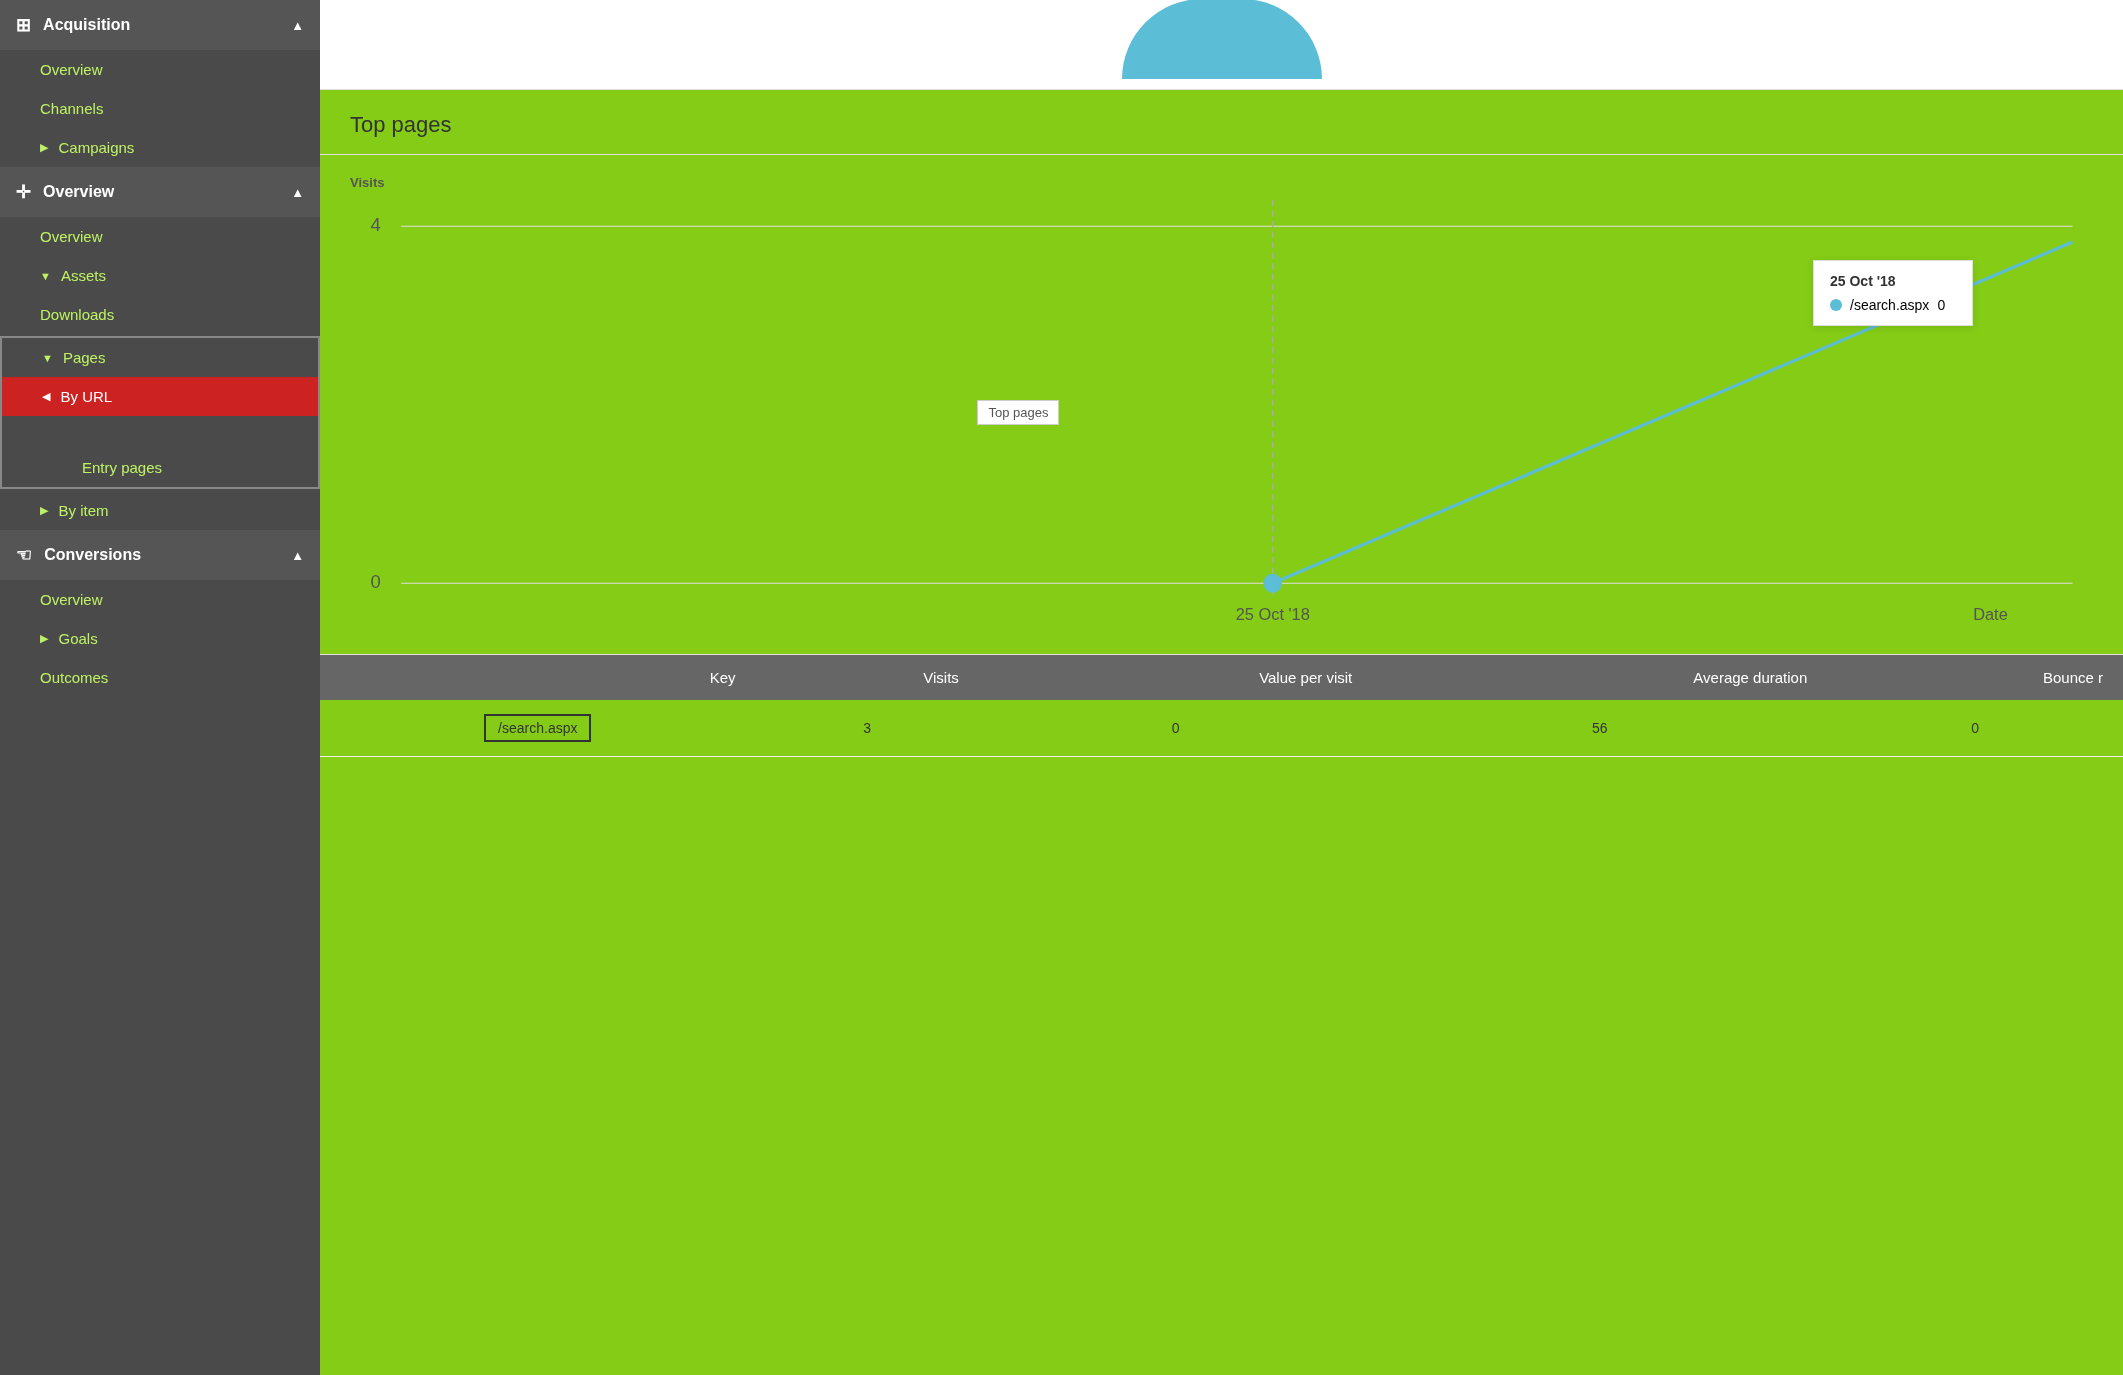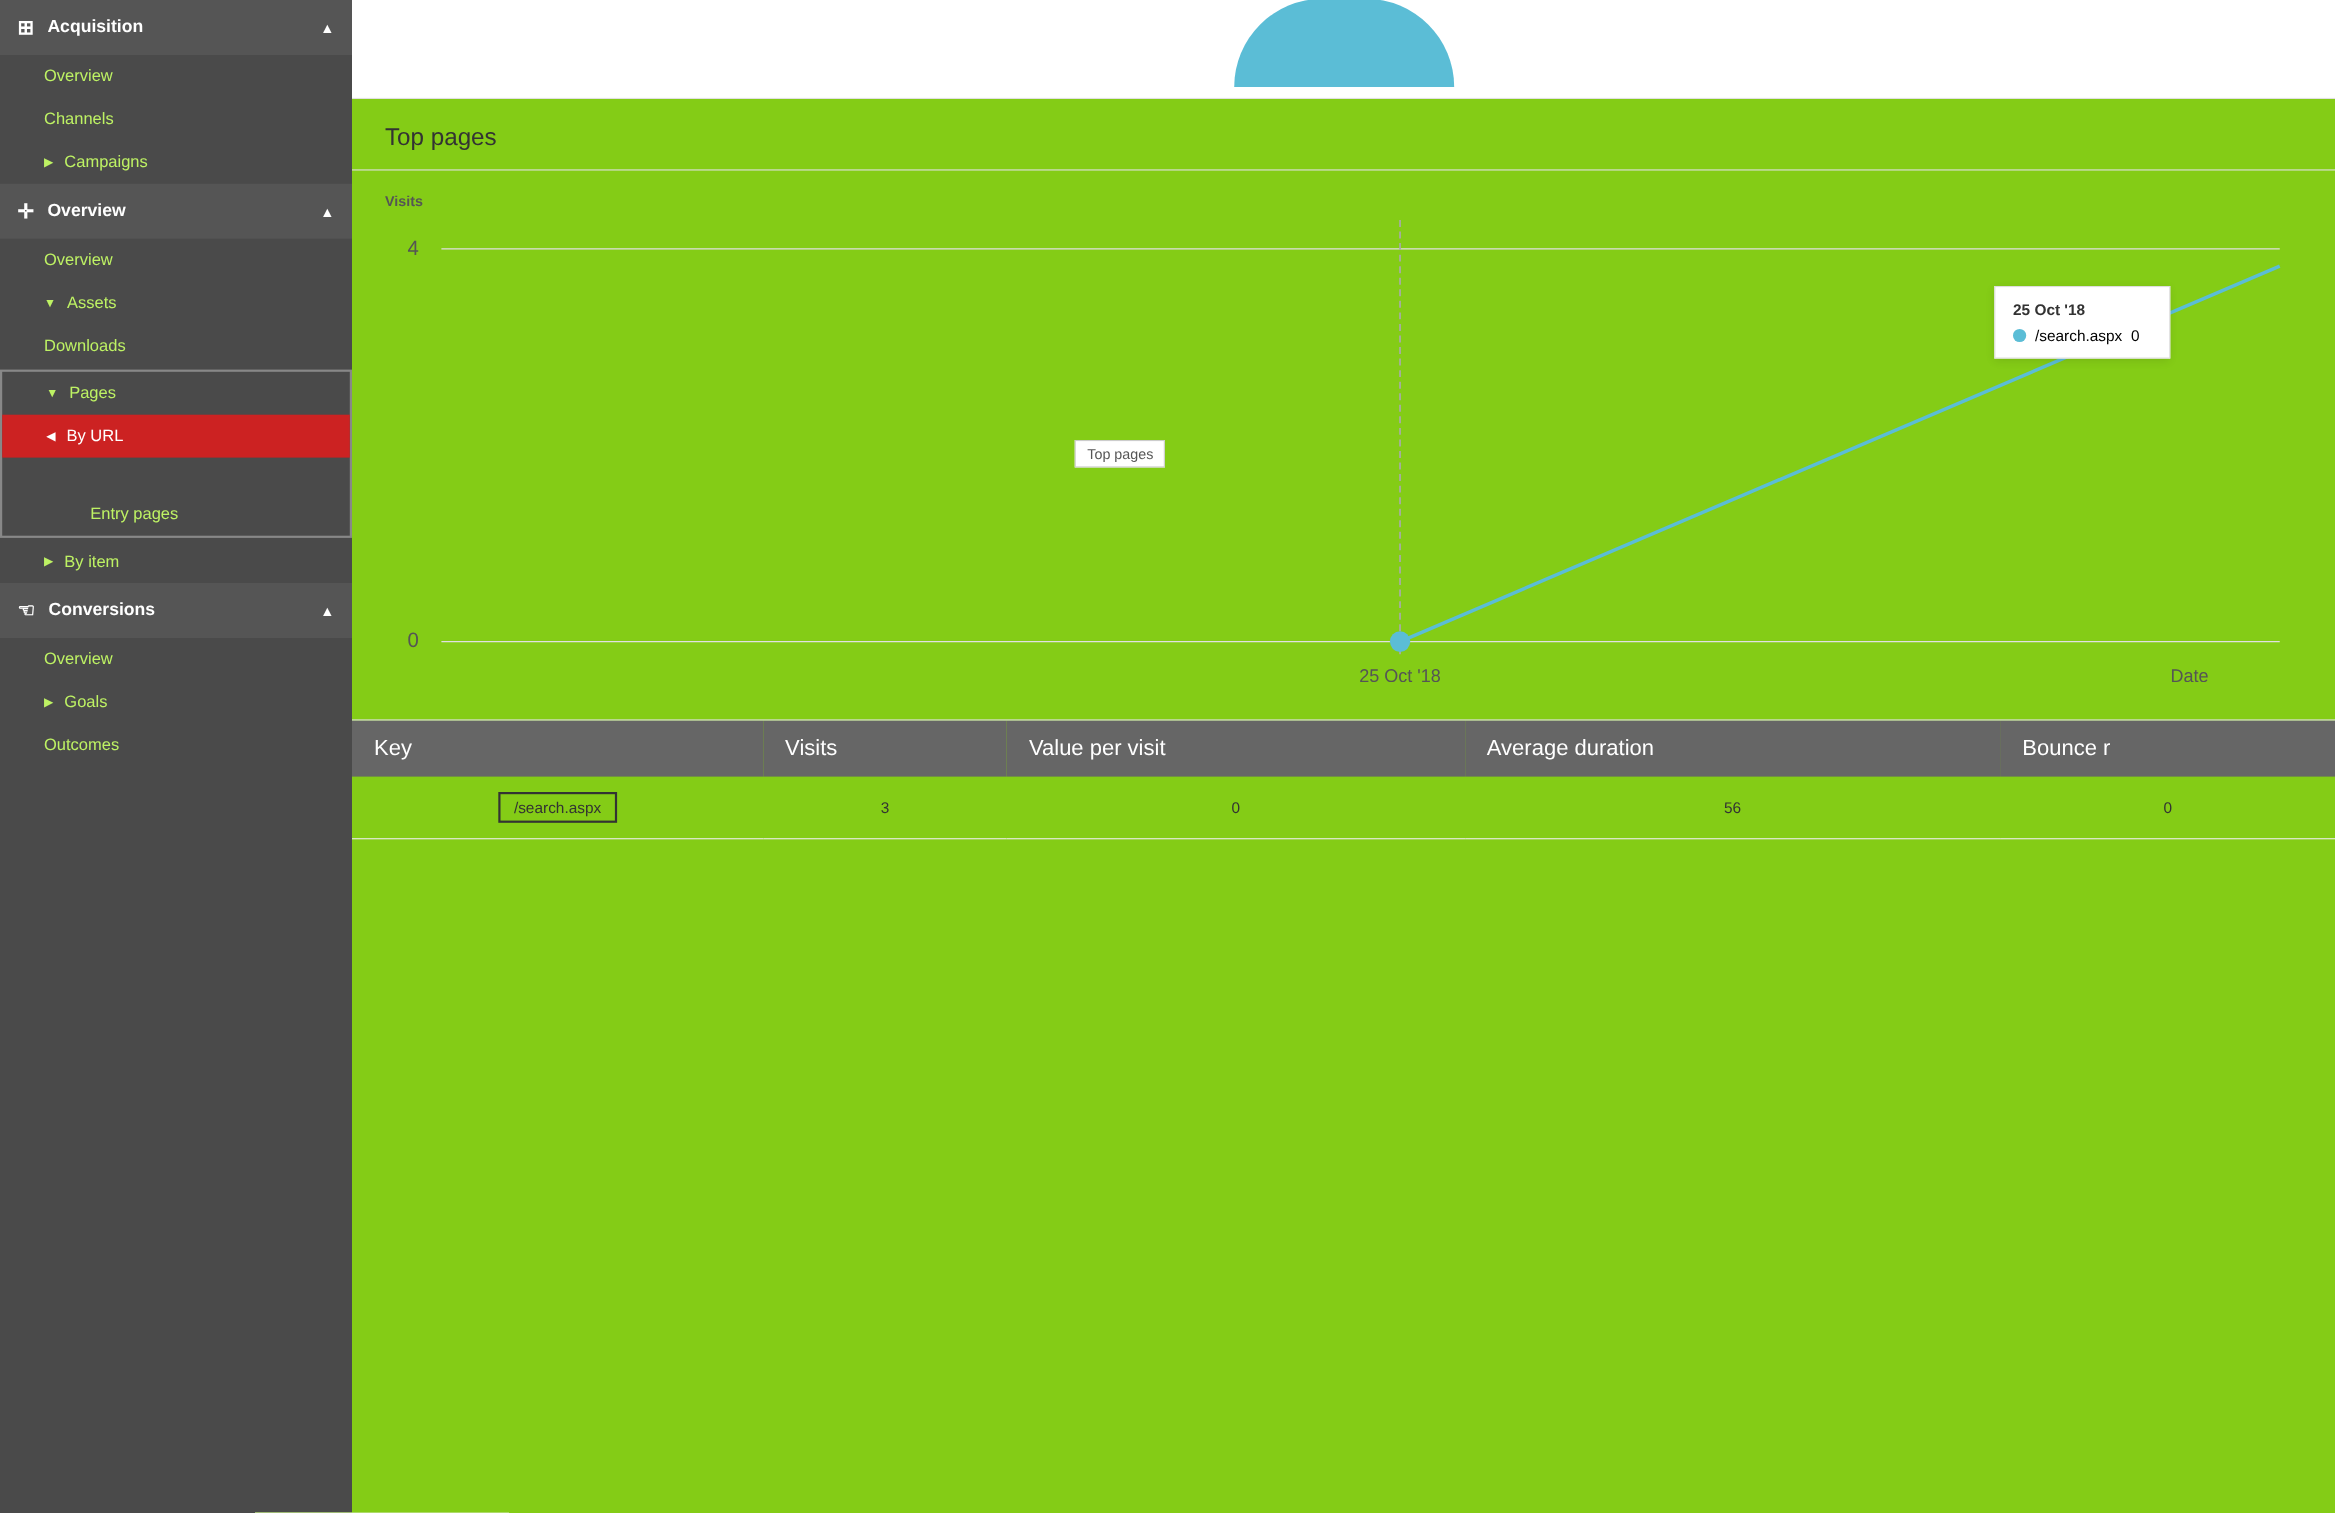--- a/index.html
+++ b/index.html
@@ -158,23 +158,23 @@
 
     
     .data-table {
       width: 100%;
       border-collapse: collapse;
     }
     .data-table th {
       background: #666;
       color: #fff;
       padding: 14px 20px;
-      text-align: left;
+      text-align: right;
       font-weight: normal;
-      font-size: 20px;
+      font-size: 15px;
     }
     .data-table td {
       padding: 14px 20px;
       text-align: center;
       font-size: 14px;
       color: #333;
       border-bottom: 1px solid #eee;
     }
     .data-table td.key-cell {
       font-weight: normal;

